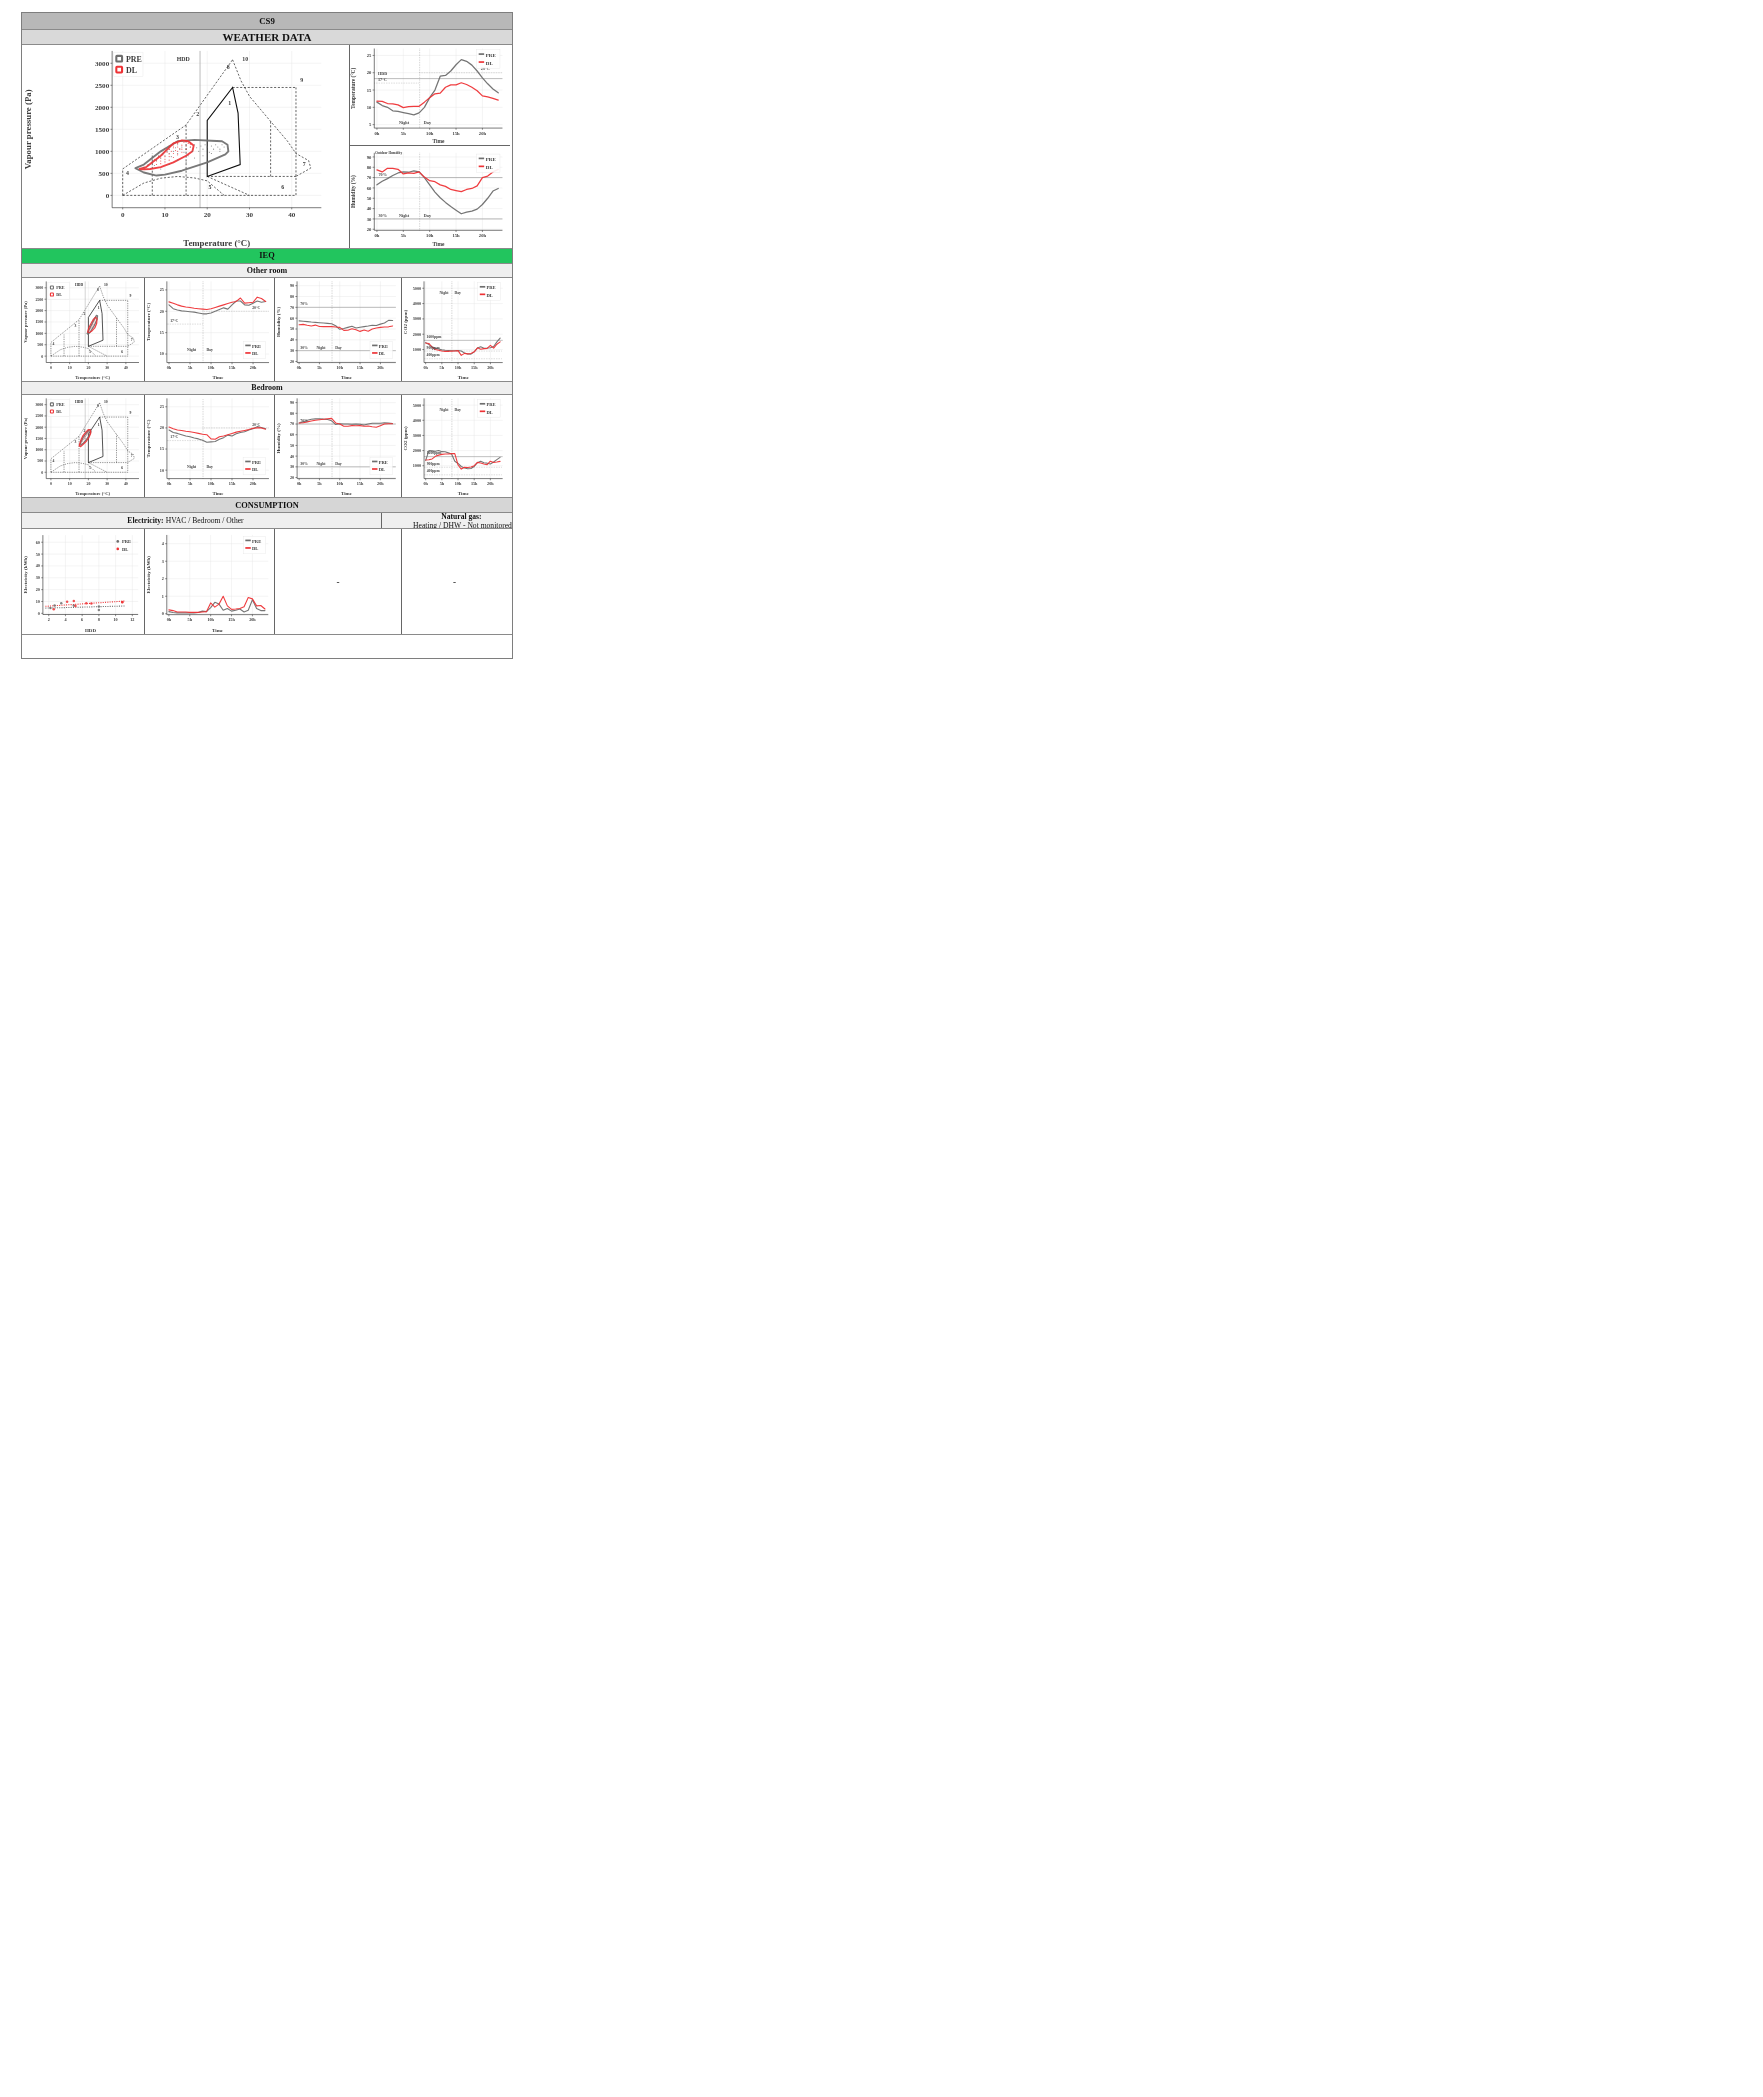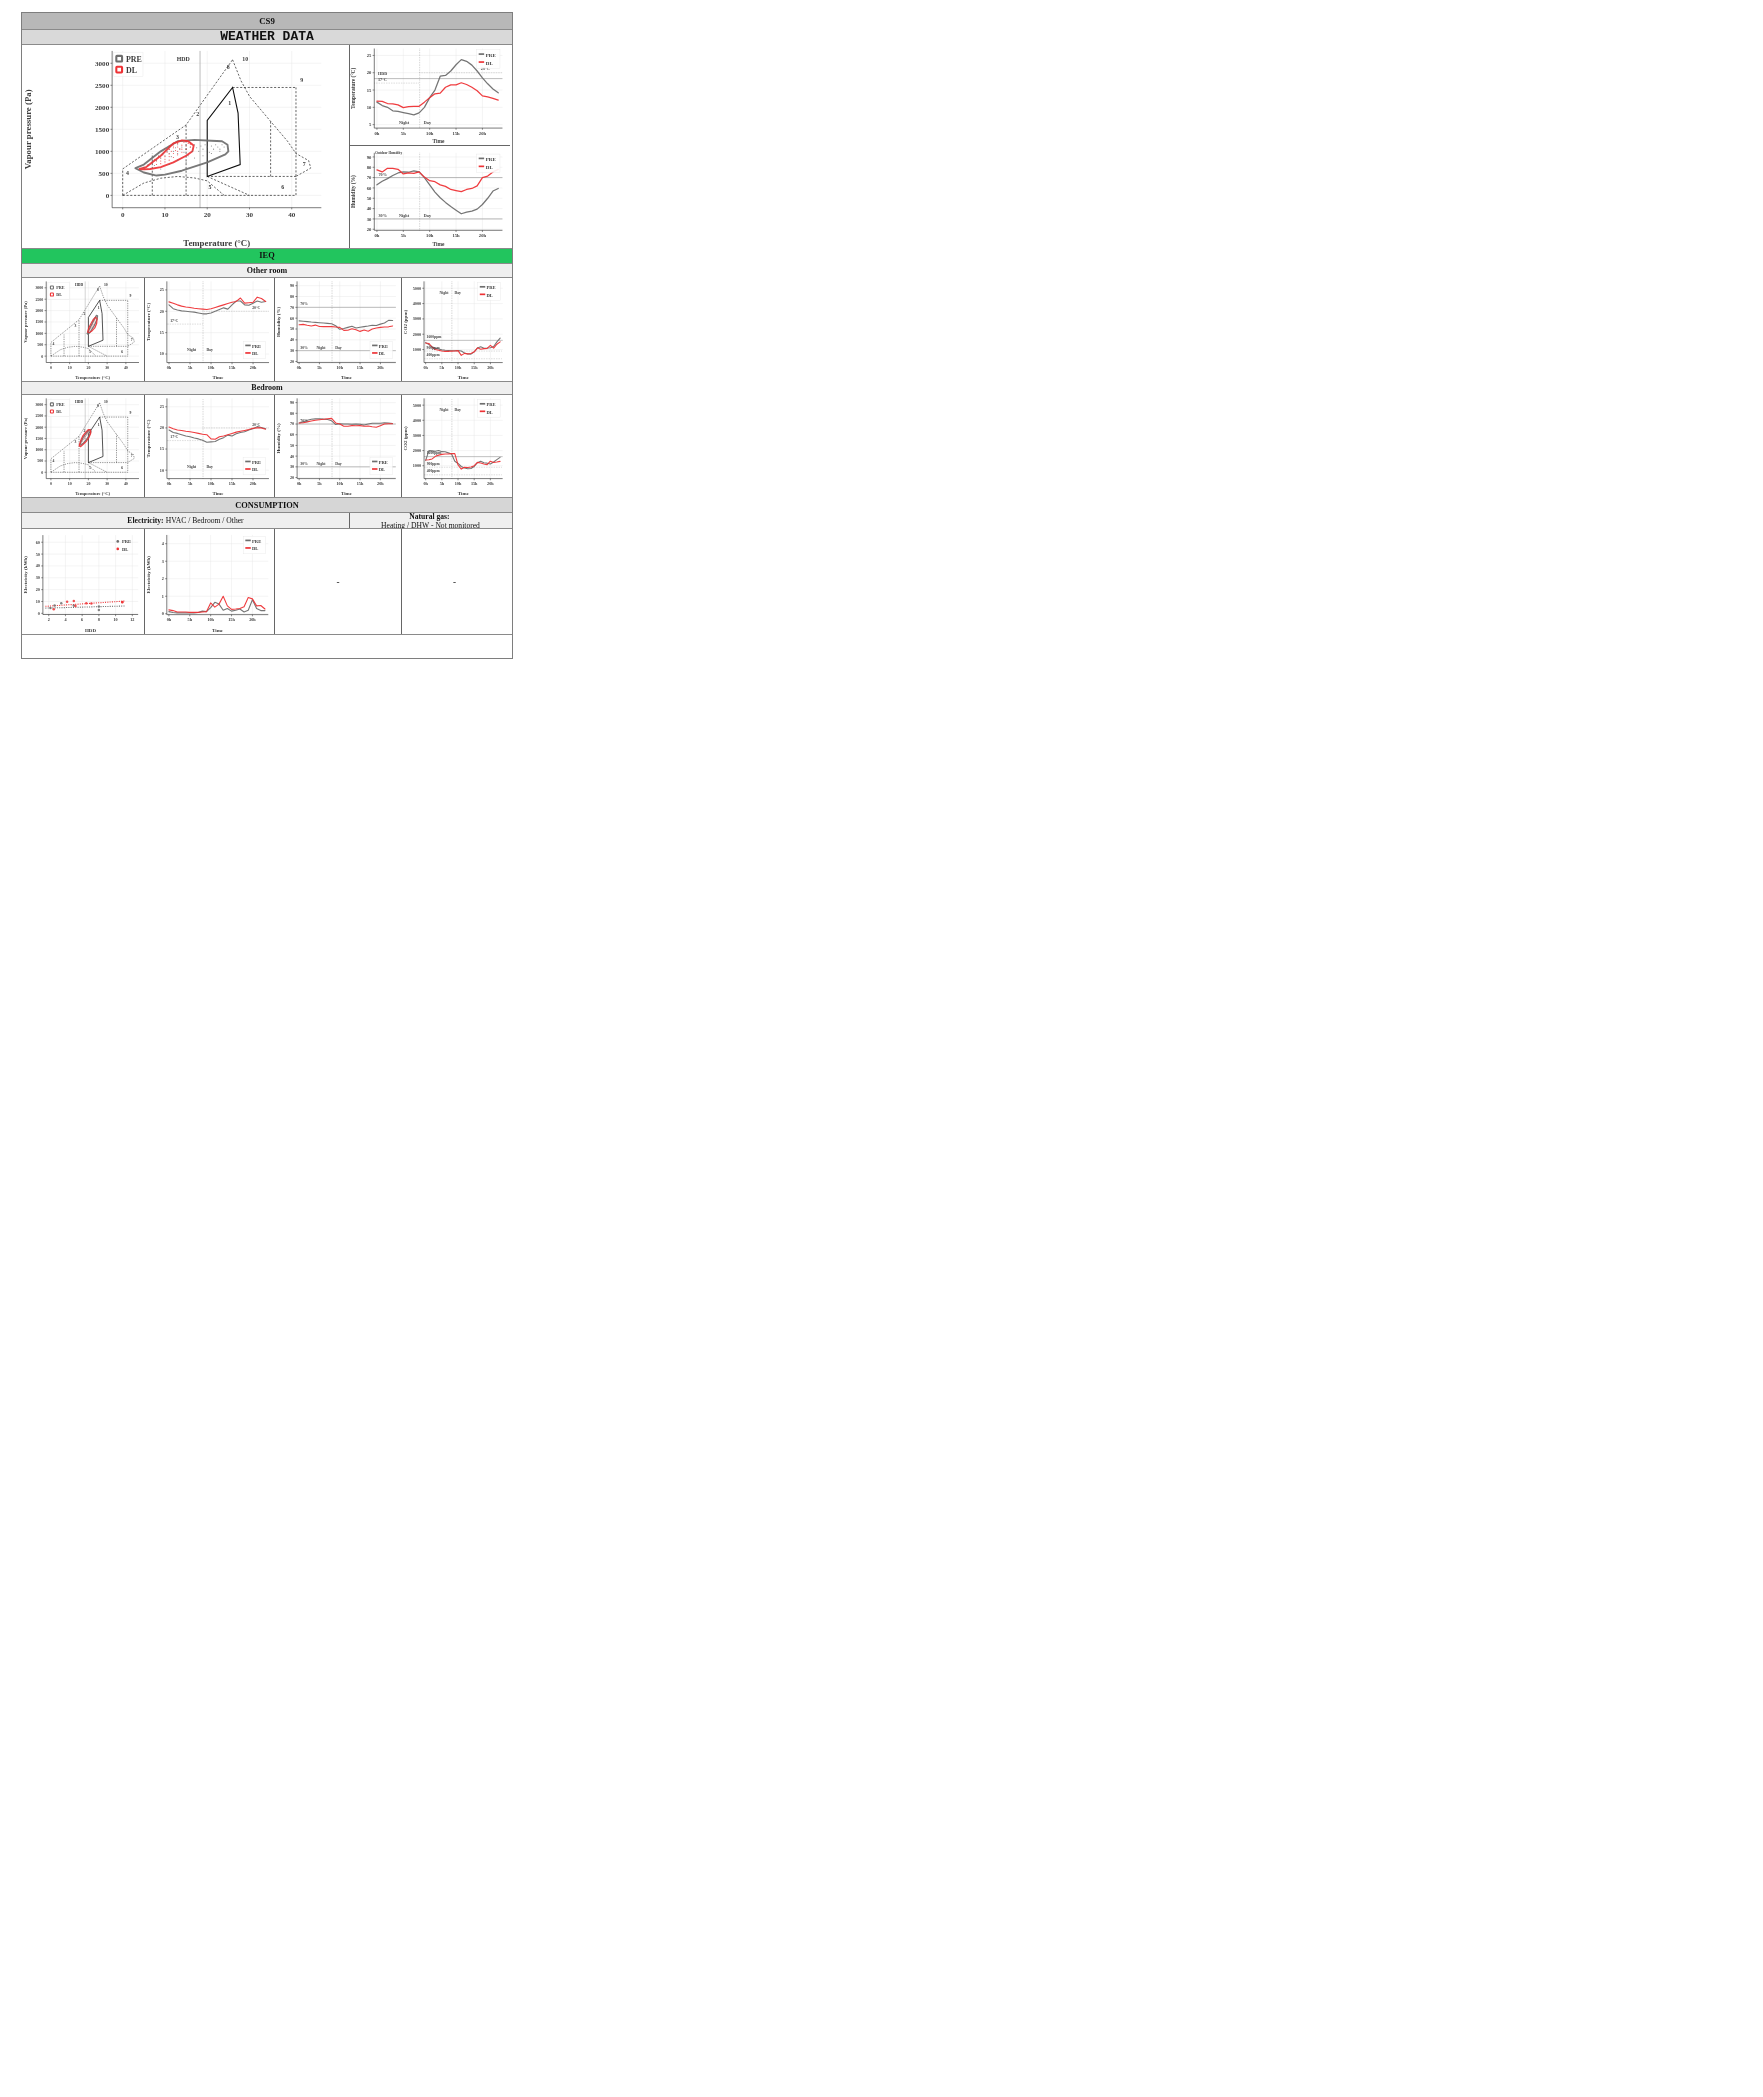--- a/index.html
+++ b/index.html
@@ -5,25 +5,25 @@
   html,body{margin:0;padding:0;background:#ffffff;}
   .page{width:504px;height:668px;position:relative;background:#fff;
         font-family:"Liberation Serif","DejaVu Serif",serif;}
   .tbl{position:absolute;left:21px;top:11.7px;width:490px;
        border:1.3px solid #7e7e7e;background:#fff;}
   .row{border-top:0.8px solid #8a8a8a;position:relative;}
   .row:first-child{border-top:none;}
   .hdr{display:flex;align-items:center;justify-content:center;
        font-weight:bold;color:#111;}
   .hdr-main{background:#b8b8b8;height:16px;font-size:8.8px;}
-  .hdr-sub{background:#d9d9d9;height:14px;font-size:13px;font-family:Liberation Mono, monospace;}
+  .hdr-sub{background:#d9d9d9;height:14px;font-size:11px;}
   .hdr-ieq{background:#22c55e;height:14.3px;font-size:8.4px;}
   .hdr-room{background:#efefef;height:12.6px;font-size:8px;}
   .hdr-cons{background:#d6d6d6;height:14.3px;font-size:8.4px;text-align:center;}
-  .hdr-split{display:flex;background:#efefef;height:14.7px;}
+  .hdr-split{display:flex;background:#efefef;height:14.7px;gap:32px;}
   .hdr-split .half{flex:0 0 auto;display:flex;align-items:center;justify-content:center;
        font-size:7.6px;color:#111;}
   .hdr-split .half.h1{width:327px;}
   .hdr-split .half.h2{width:161px;border-left:0.4px solid #666;flex-direction:column;}
   .hdr-split b{font-weight:bold;margin-right:2.1px;}
   .flexrow{display:flex;}
   .cell{position:relative;background:#fff;box-sizing:border-box;}
   .cell + .cell{border-left:0.4px solid #666;}
   .weather-row{height:203px;}
   .w-big{width:327px;height:203px;}

